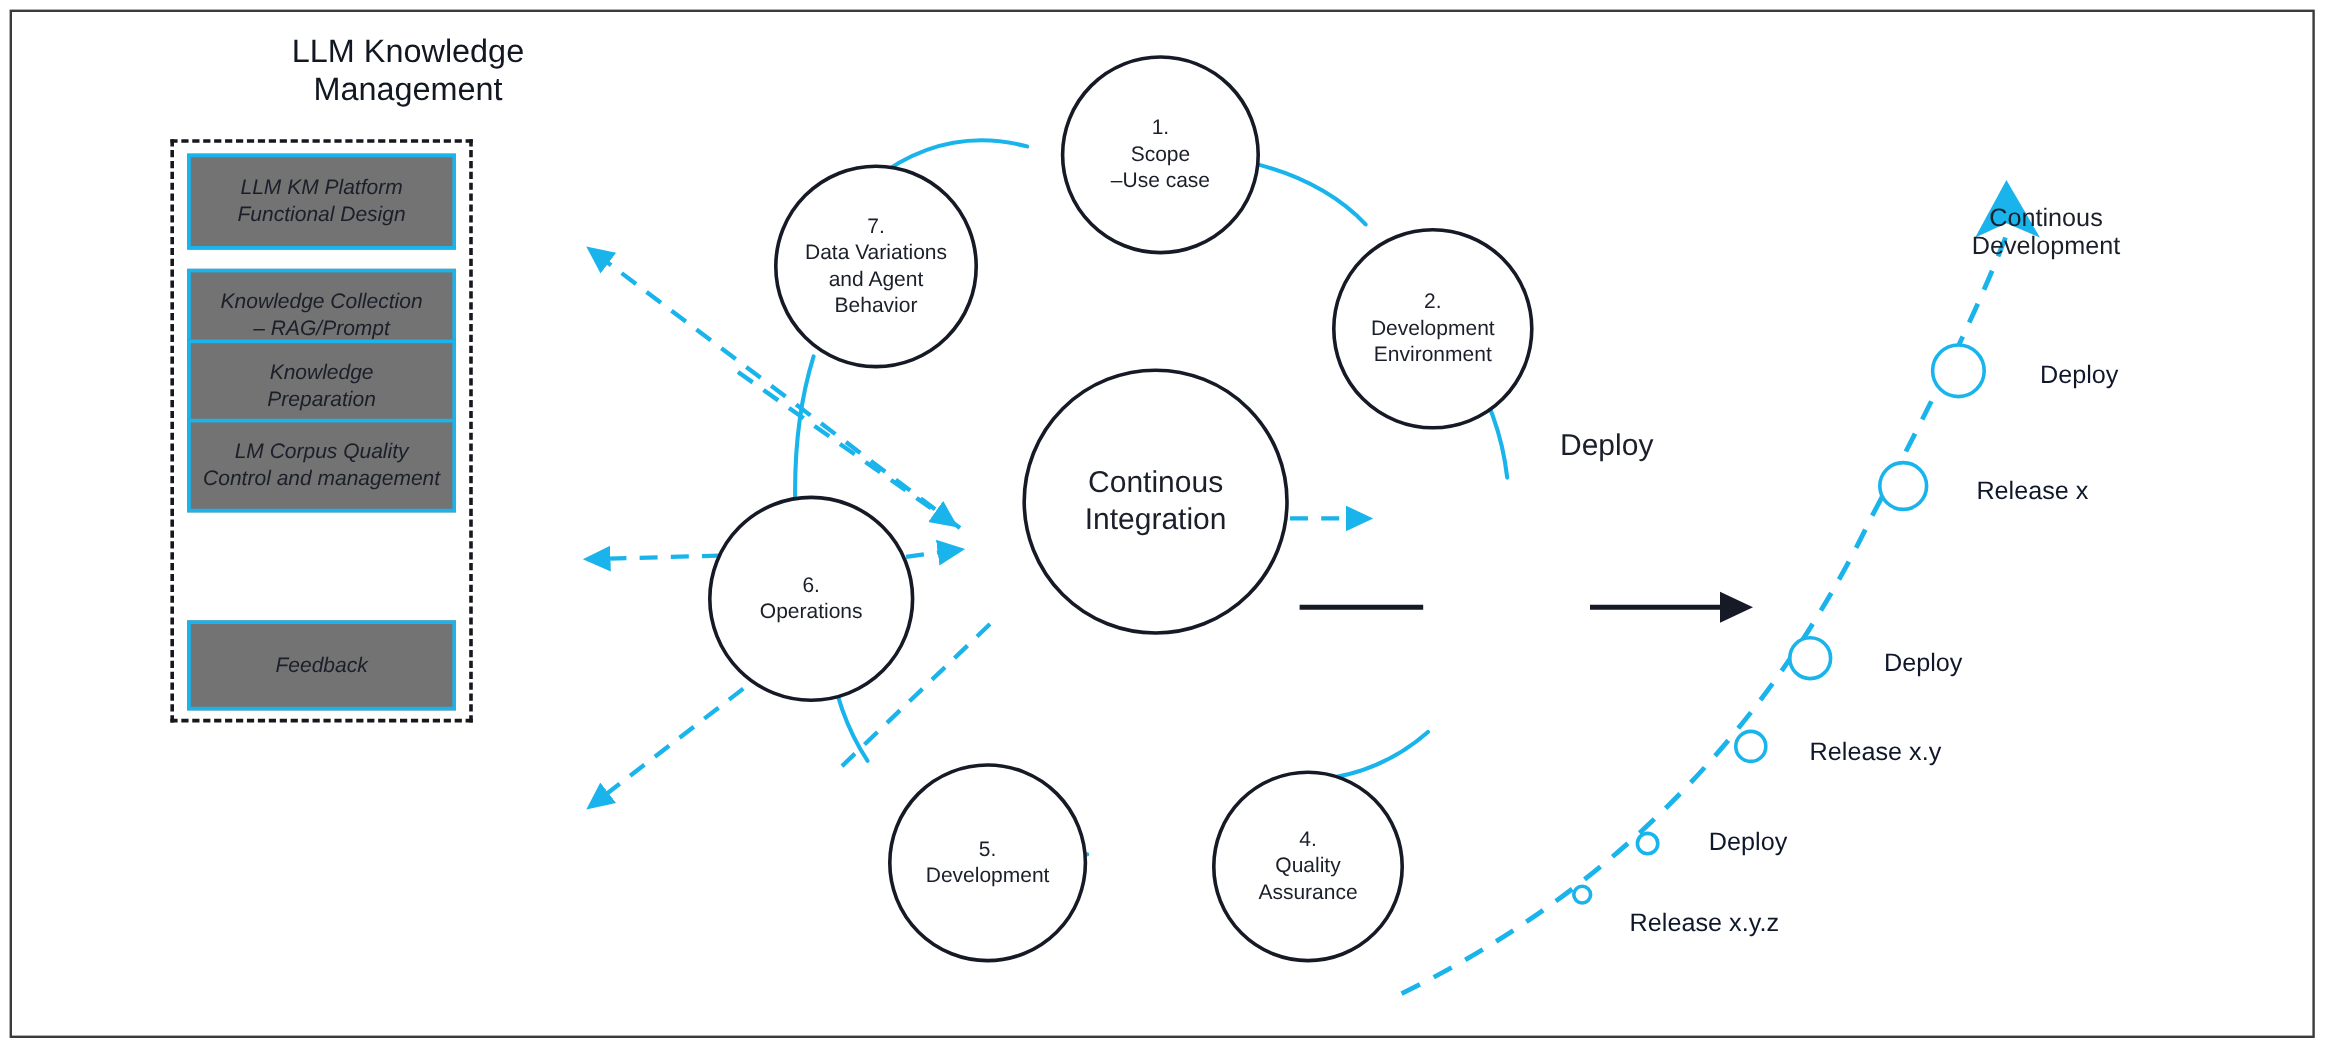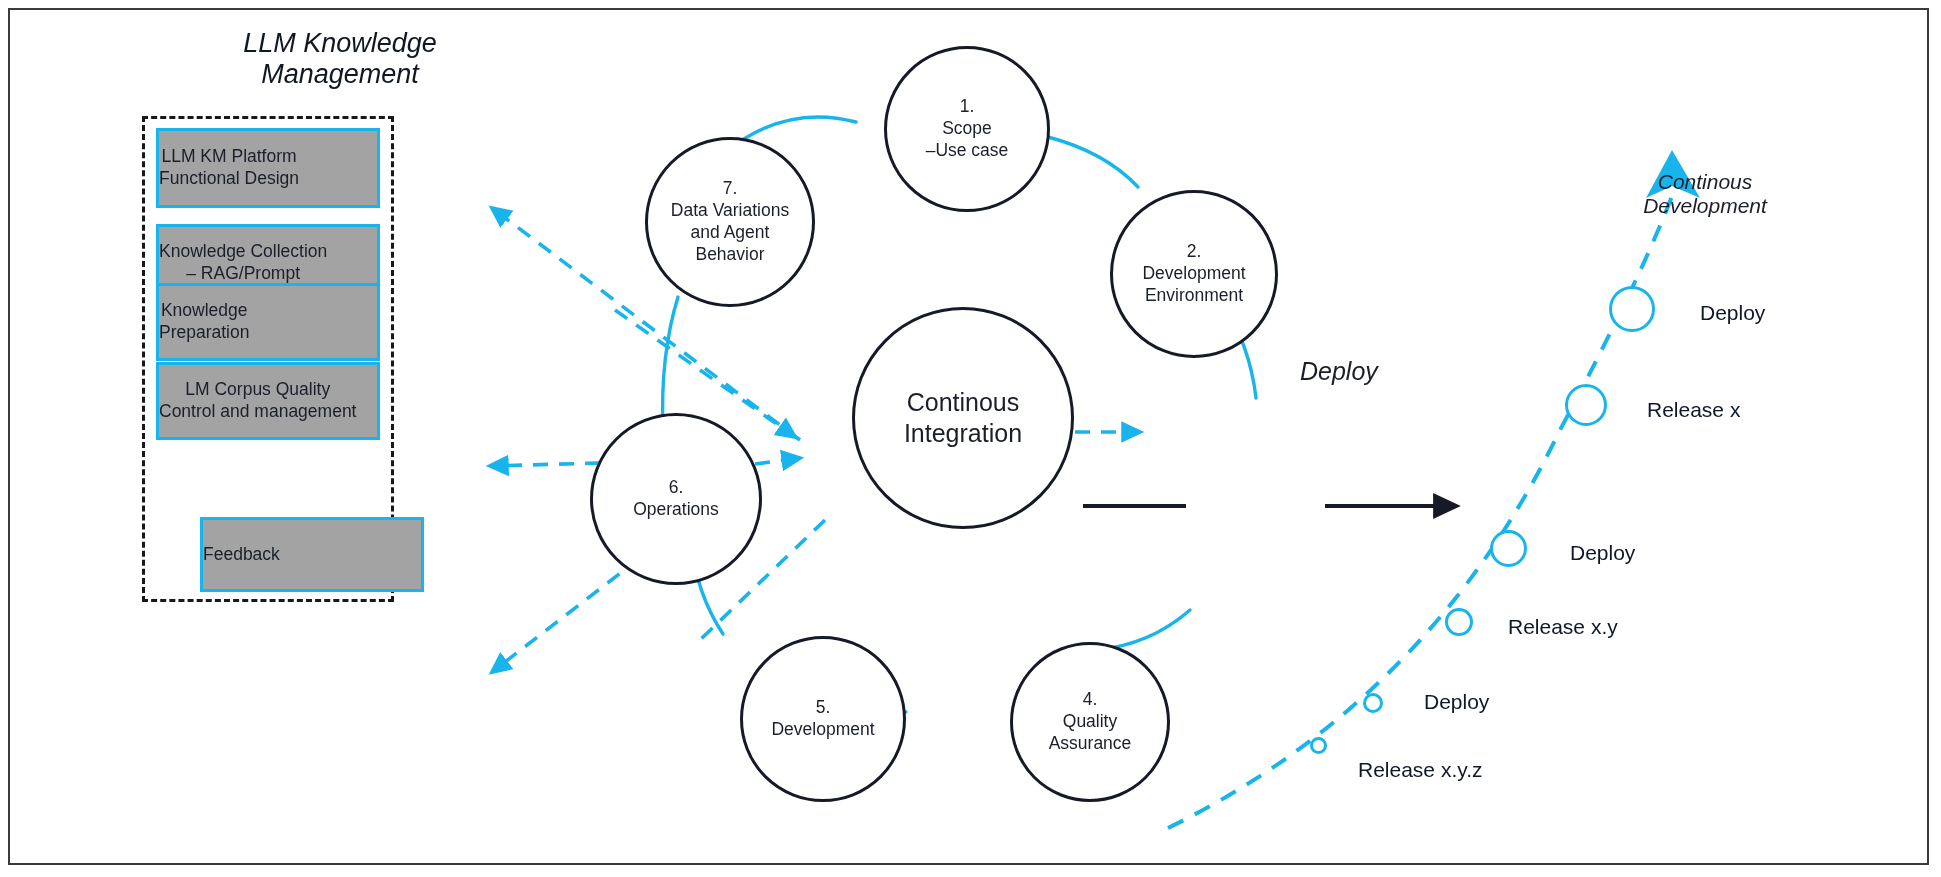--- a/index.html
+++ b/index.html
@@ -31,21 +31,20 @@
     width: 1941px;
     height: 877px;
     pointer-events: none;
   }
   .txt {
     position: absolute;
     color: #1b1f2a;
     text-align: center;
     line-height: 1.16;
     white-space: pre;
-    font-style: italic;
   }
 
   
   #km-title {
     left: 150px;
     top: 28px;
     width: 380px;
     font-size: 27px;
     color: #111821;
   }
@@ -57,23 +56,25 @@
     height: 486px;
     border: 3px dashed #16181d;
     box-sizing: border-box;
   }
   .km-box {
     position: absolute;
     left: 156px;
     width: 224px;
     border: 3px solid #1ab4ec;
     box-sizing: border-box;
-    background: #a3a3a3;
+    background: #737373;
     display: flex;
     align-items: center;
+    justify-content: center;
+    font-style: italic;
   }
   .km-box-label {
     font-size: 17.5px;
     color: #1b1f2a;
     text-align: center;
     line-height: 1.25;
     white-space: pre-line;
   }
 
   
@@ -198,27 +199,27 @@
   <div class="km-box" style="top:224px;height:77px;">
     <span class="km-box-label">Knowledge Collection
 – RAG/Prompt</span>
   </div>
 
   <div class="km-box" style="top:283px;height:78px;">
     <span class="km-box-label">Knowledge
 Preparation</span>
   </div>
 
-  <div class="km-box" style="top:362px;height:78px;">
+  <div class="km-box" style="top:349px;height:78px;">
     <span class="km-box-label">LM Corpus Quality
 Control and management</span>
   </div>
 
 
-  <div class="km-box" style="top:517px;height:75px;margin-left:44px;">
+  <div class="km-box" style="top:517px;height:75px;">
     <span class="km-box-label">Feedback</span>
   </div>
 
   <div class="node" id="node-scope" style="left:884px;top:46px;width:166px;height:166px;">
     <span class="node-label">1.
 Scope
 –Use case</span>
   </div>
 
   <div class="node" id="node-dev-env" style="left:1110px;top:190px;width:168px;height:168px;">

